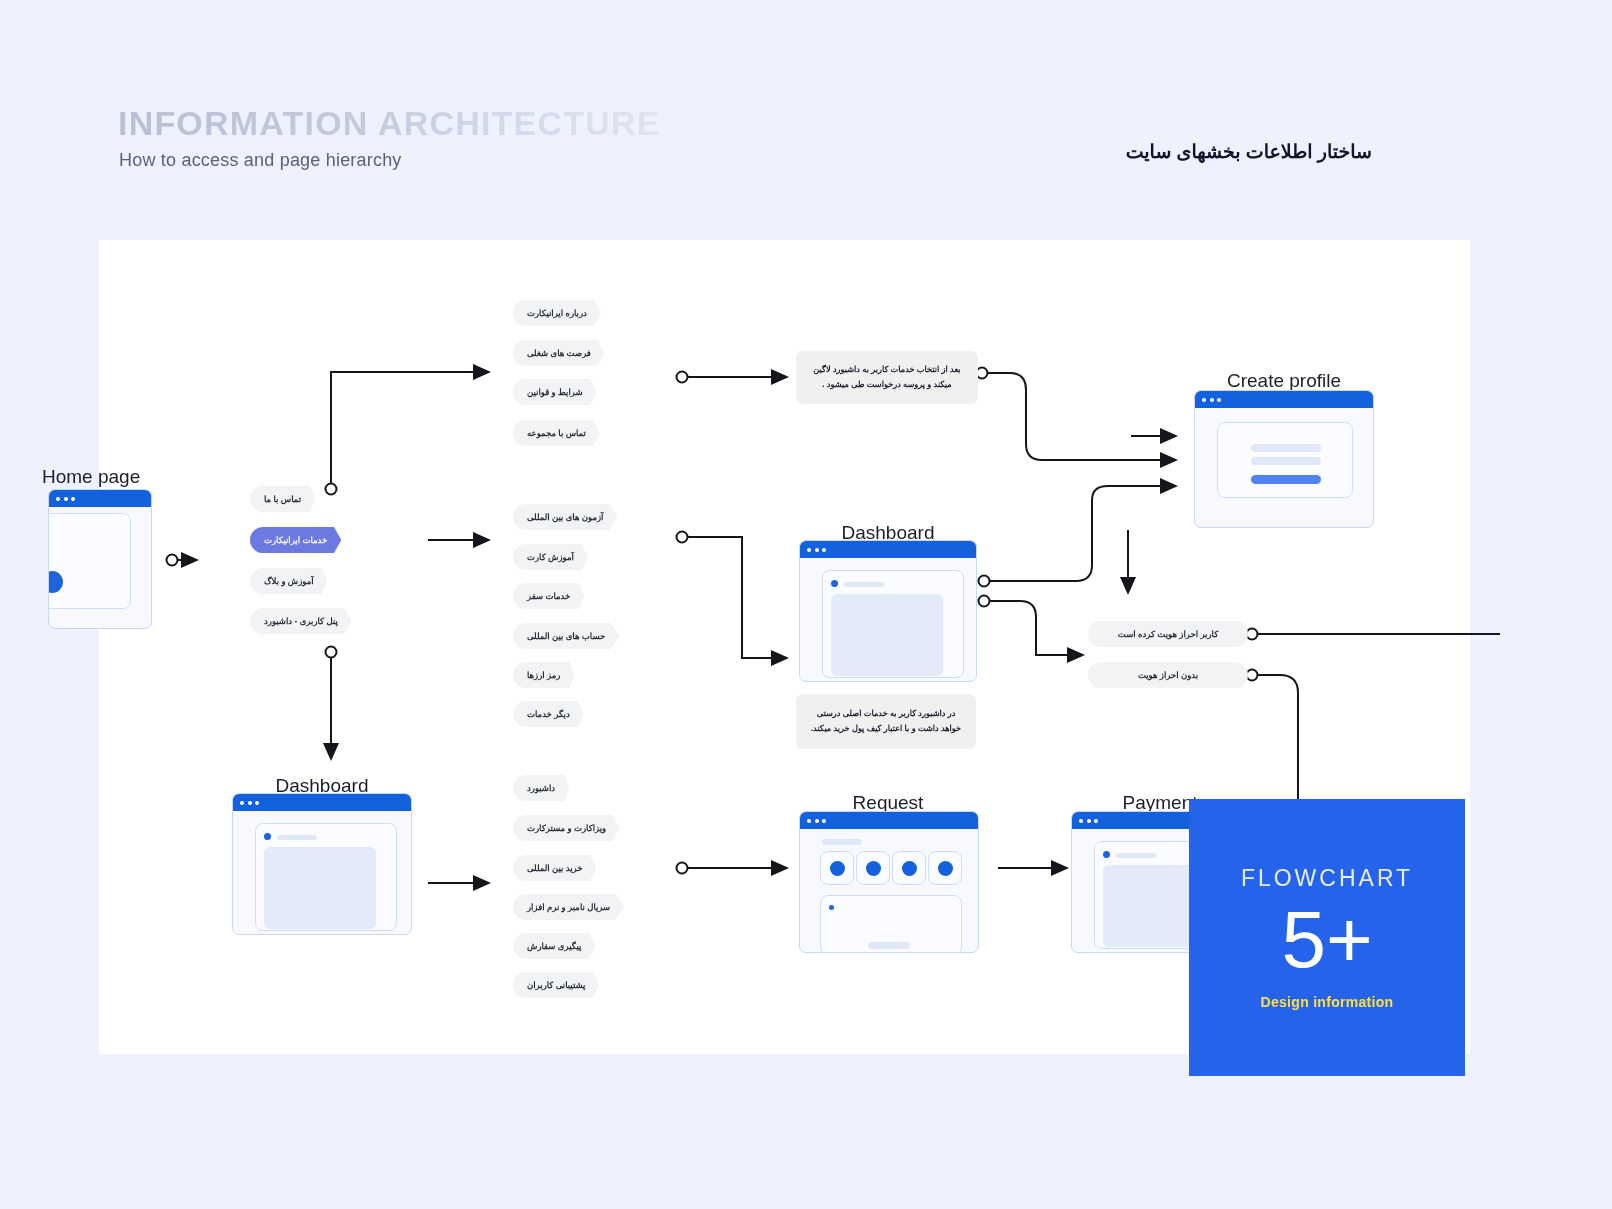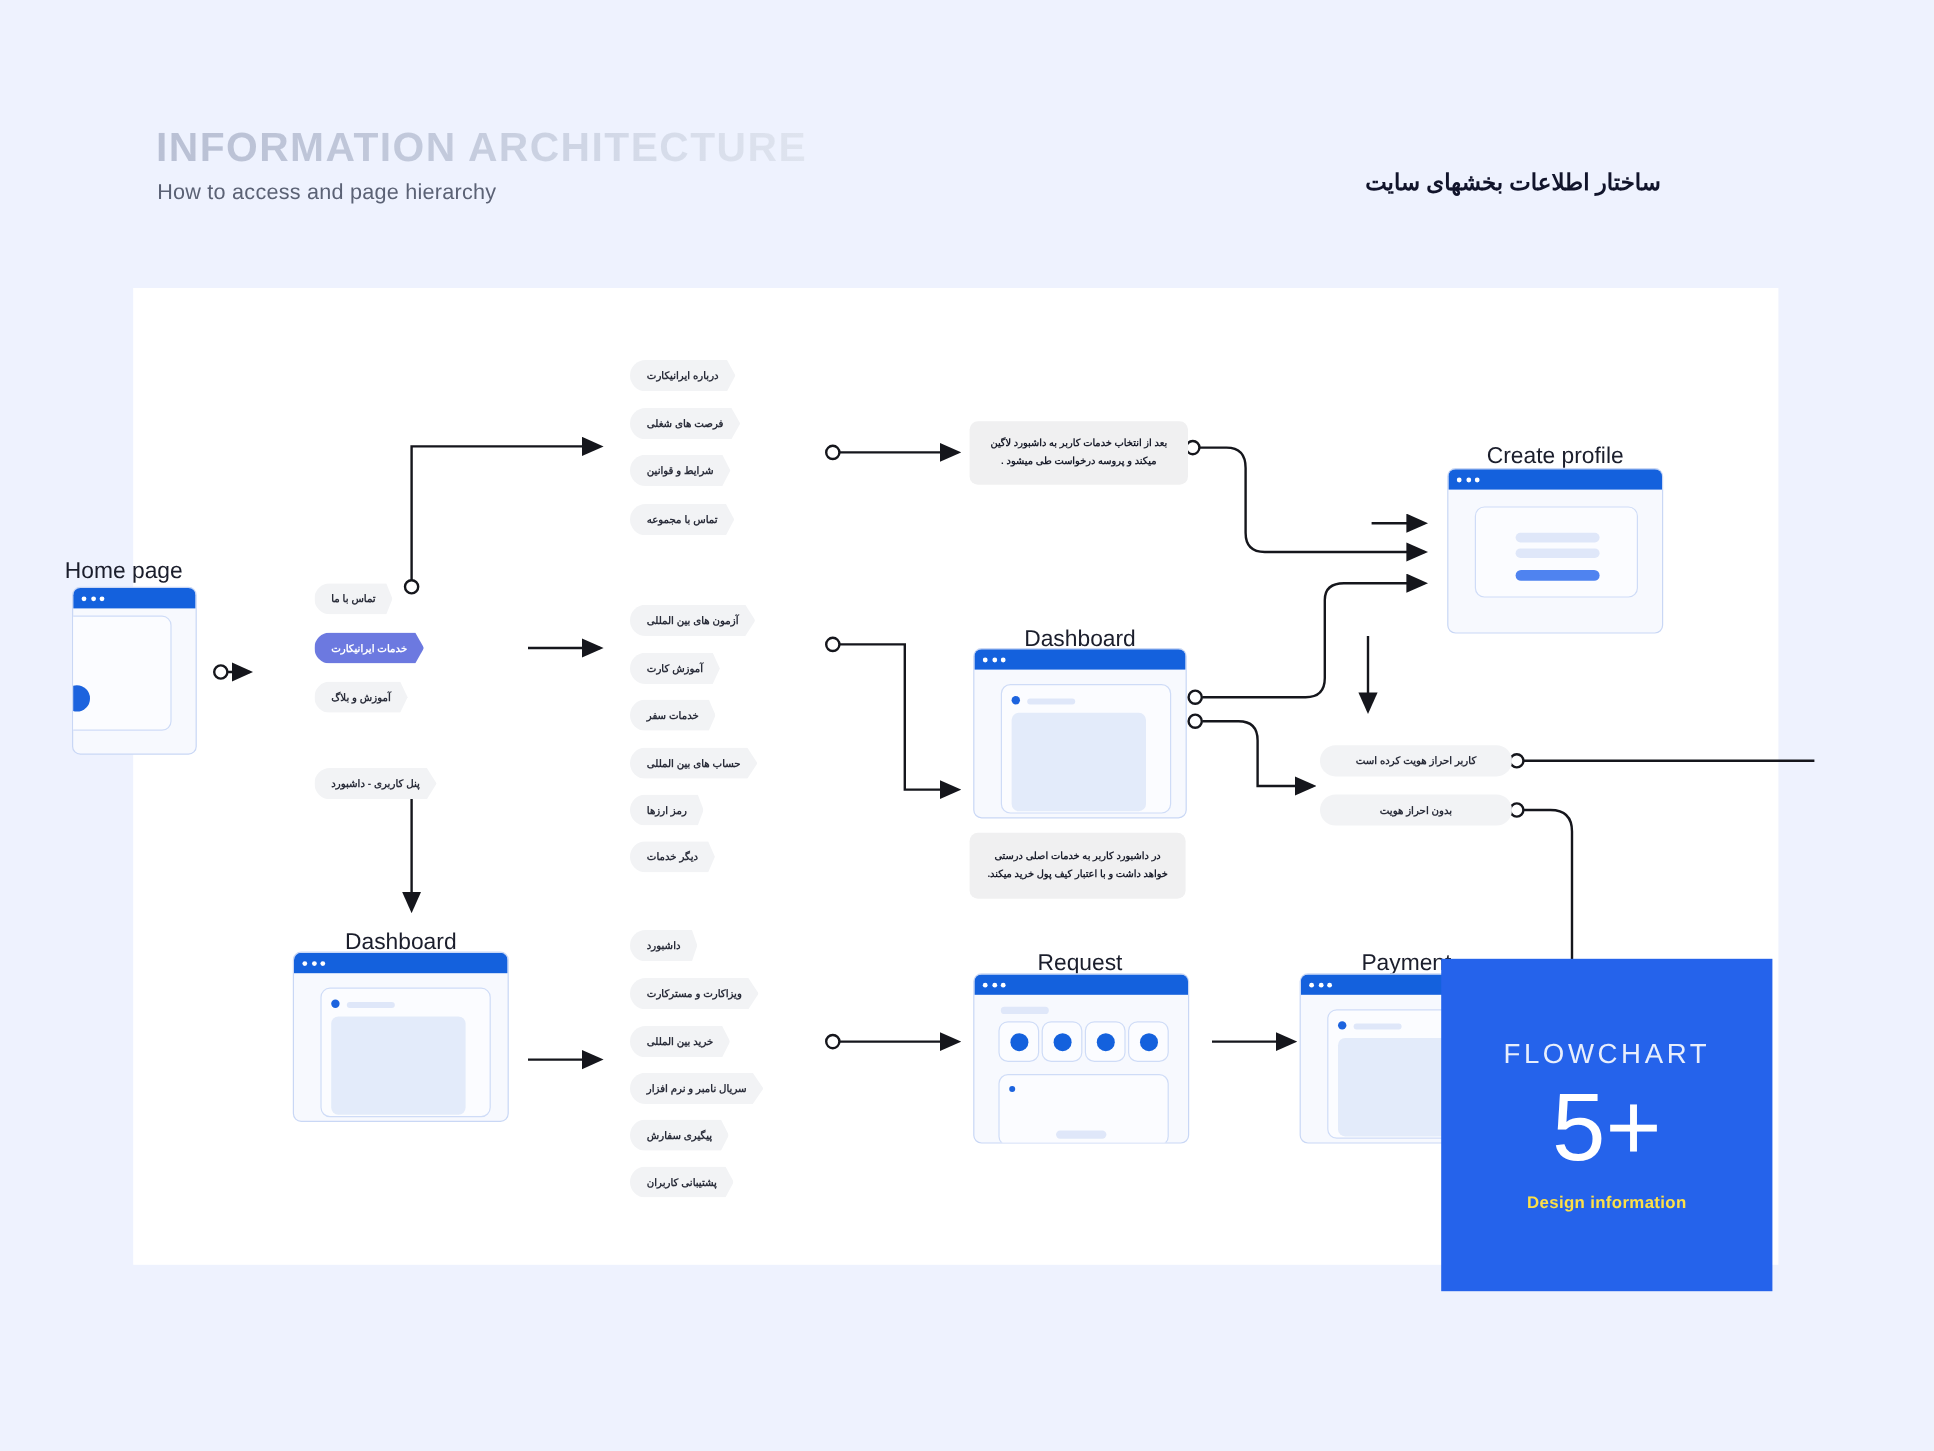--- a/index.html
+++ b/index.html
@@ -2,21 +2,21 @@
 <html><head>
 <meta charset="utf-8">
 <style>
   * { box-sizing: border-box; margin: 0; padding: 0; }
   html, body {
     width: 1612px; height: 1209px;
     background: #eef2fe;
     font-family: "Liberation Sans", sans-serif;
     overflow: hidden;
   }
-  .page { position: relative; width: 1544px; height: 1209px; margin-left: 12px; }
+  .page { position: relative; width: 1544px; height: 1209px; }
 
   
   .hdr-title {
     position: absolute; left: 118px; top: 104px;
     font-size: 34px; font-weight: 700; letter-spacing: 1.2px;
     background: linear-gradient(90deg,#b9c0d4 0%, #c3cadc 45%, #d5dbe9 75%, #dfe4ef 100%);
     -webkit-background-clip: text; background-clip: text;
     -webkit-text-fill-color: transparent; color: #c3cadc;
     white-space: nowrap;
   }
@@ -190,21 +190,21 @@
   <div>
     <div class="pill arrowed" style="left:250px; top:486px;">
       <span>تماس با ما</span>
     </div>
     <div class="pill active" style="left:250px; top:527px;">
       <span>خدمات ایرانیکارت</span>
     </div>
     <div class="pill arrowed" style="left:250px; top:568px;">
       <span>آموزش و بلاگ</span>
     </div>
-    <div class="pill arrowed" style="left:250px; top:640px;">
+    <div class="pill arrowed" style="left:250px; top:608px;">
       <span>پنل کاربری - داشبورد</span>
     </div>
   </div>
 
   <div>
     <div class="pill arrowed" style="left:513px; top:300px;">
       <span>درباره ایرانیکارت</span>
     </div>
     <div class="pill arrowed" style="left:513px; top:340px;">
       <span>فرصت های شغلی</span>

